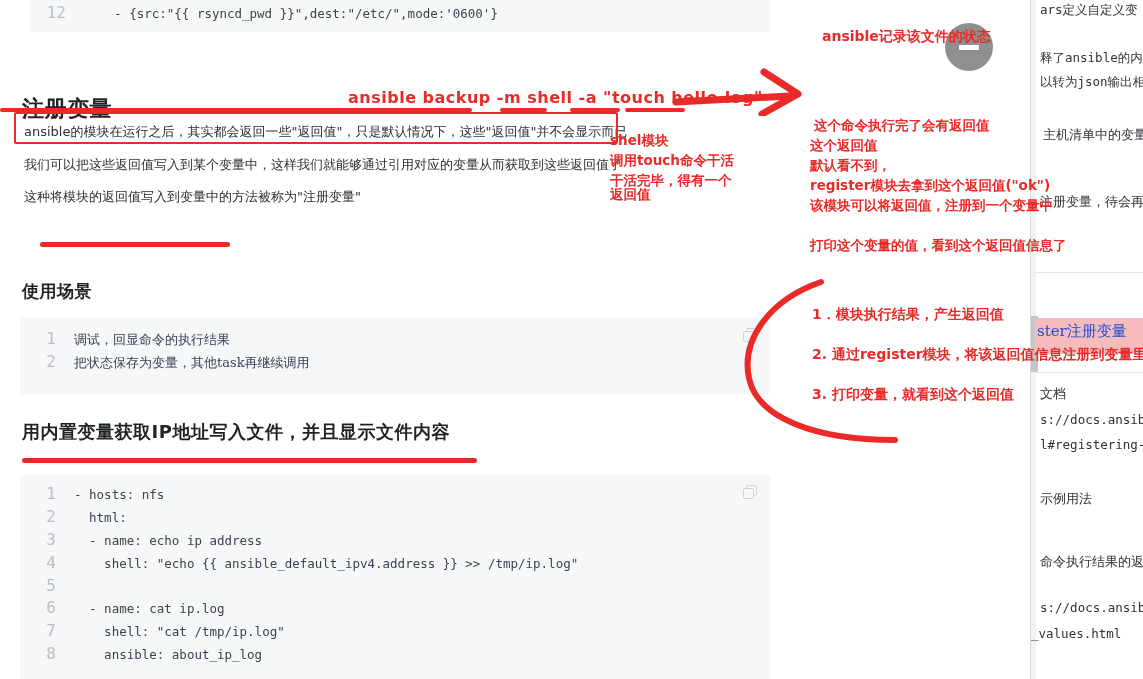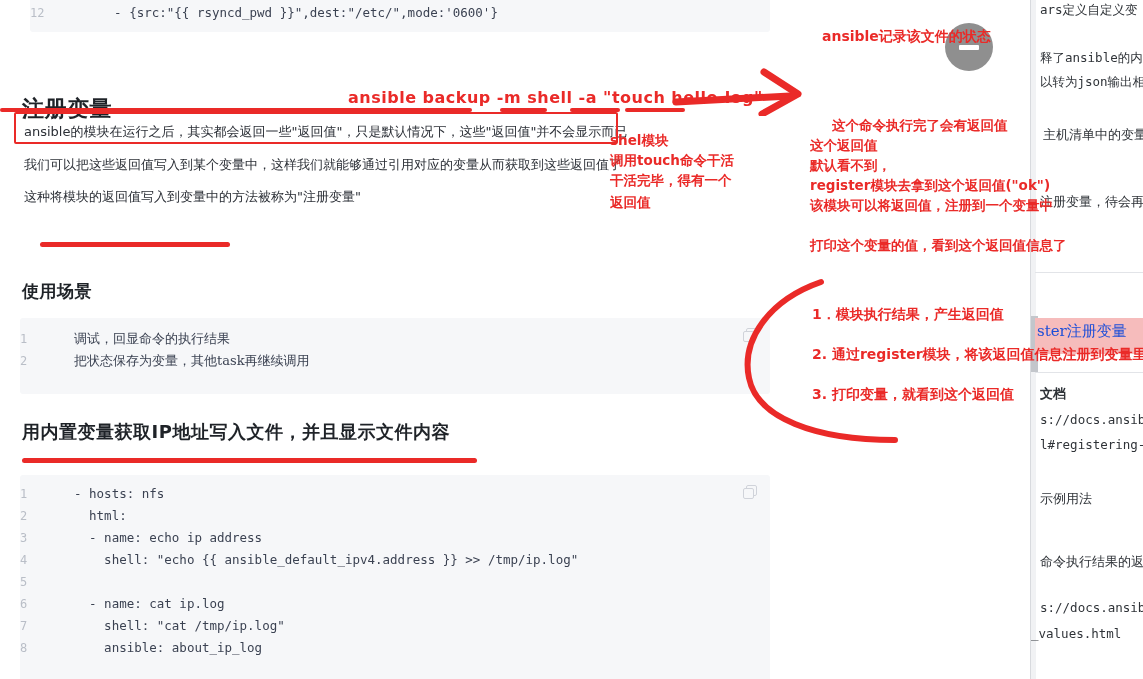--- a/index.html
+++ b/index.html
@@ -35,23 +35,24 @@
     align-items: baseline;
     font-family: "DejaVu Sans Mono", "Liberation Mono", monospace;
     font-size: 12.5px;
     line-height: 22px;
     color: #3b4252;
     white-space: pre;
   }
   .ln {
     width: 36px;
     min-width: 36px;
+    text-align: right;
     padding-right: 18px;
     color: #b9bec7;
-    font-size: 12px;
+    font-size: 16px;
     font-family: "DejaVu Sans Mono", "Liberation Mono", monospace;
     user-select: none;
   }
   .code-text { white-space: pre; }
 
   .copy-icon {
     position: absolute;
     right: 14px; top: 10px;
     width: 13px; height: 13px;
     opacity: .35;
@@ -280,21 +281,21 @@
     <div class="rp-line" style="left:12px; top:126px;">主机清单中的变量</div>
     <div class="rp-line" style="left:9px; top:193px;">注册变量，待会再</div>
 
     <div class="rp-rule" style="top:272px;"></div>
 
     <div class="rp-highlight" style="left:4px; top:318px; width:109px; height:36px;"></div>
     <div class="rp-hl-text" style="left:6px; top:322px;">ster注册变量</div>
 
     <div class="rp-rule" style="top:372px;"></div>
 
-    <div class="rp-line" style="left:9px; top:385px;font-weight:bold;">文档</div>
+    <div class="rp-line" style="left:9px; top:385px;">文档</div>
     <div class="rp-line rp-mono" style="left:9px; top:412px;">s://docs.ansib</div>
     <div class="rp-line rp-mono" style="left:9px; top:437px;">l#registering-</div>
     <div class="rp-line" style="left:9px; top:490px;">示例用法</div>
     <div class="rp-line" style="left:9px; top:553px;">命令执行结果的返</div>
     <div class="rp-line rp-mono" style="left:9px; top:600px;">s://docs.ansib</div>
     <div class="rp-line rp-mono" style="left:0; top:626px;">_values.html</div>
   </div>
 
   <div id="fab">
     <span class="bar"></span>
@@ -321,23 +322,23 @@
 
     <div class="underline" style="left:40px; top:242px; width:190px; height:5px; border-radius:4px;"></div>
 
     <div class="underline" style="left:22px; top:241px; width:0px; height:0px;"></div>
 
     <div class="underline" style="left:22px; top:458px; width:455px; height:5px; border-radius:4px;"></div>
 
     <div class="ann" style="left:610px; top:130px;">shel模块</div>
     <div class="ann" style="left:610px; top:150px;">调用touch命令干活</div>
     <div class="ann" style="left:610px; top:170px;">干活完毕，得有一个</div>
-    <div class="ann" style="left:610px; top:192px;">返回值</div>
-
-    <div class="ann" style="left:832px; top:115px;text-align:center;">这个命令执行完了会有返回值</div>
+    <div class="ann" style="left:610px; top:184px;">返回值</div>
+
+    <div class="ann" style="left:814px; top:115px;text-align:center;">这个命令执行完了会有返回值</div>
     <div class="ann" style="left:810px; top:135px;">这个返回值</div>
     <div class="ann" style="left:810px; top:155px;">默认看不到，</div>
     <div class="ann" style="left:810px; top:175px;">register模块去拿到这个返回值("ok")</div>
     <div class="ann" style="left:810px; top:195px;">该模块可以将返回值，注册到一个变量中</div>
 
     <div class="ann" style="left:810px; top:235px;">打印这个变量的值，看到这个返回值信息了</div>
 
     <svg style="position:absolute; left:735px; top:270px;" width="240" height="180" viewBox="0 0 240 180">
       <path d="M86 12 C34 30, 6 70, 14 108 C22 148, 80 170, 160 170" stroke="#ea2a28" stroke-width="6" stroke-linecap="round" fill="none"></path>
     </svg>

